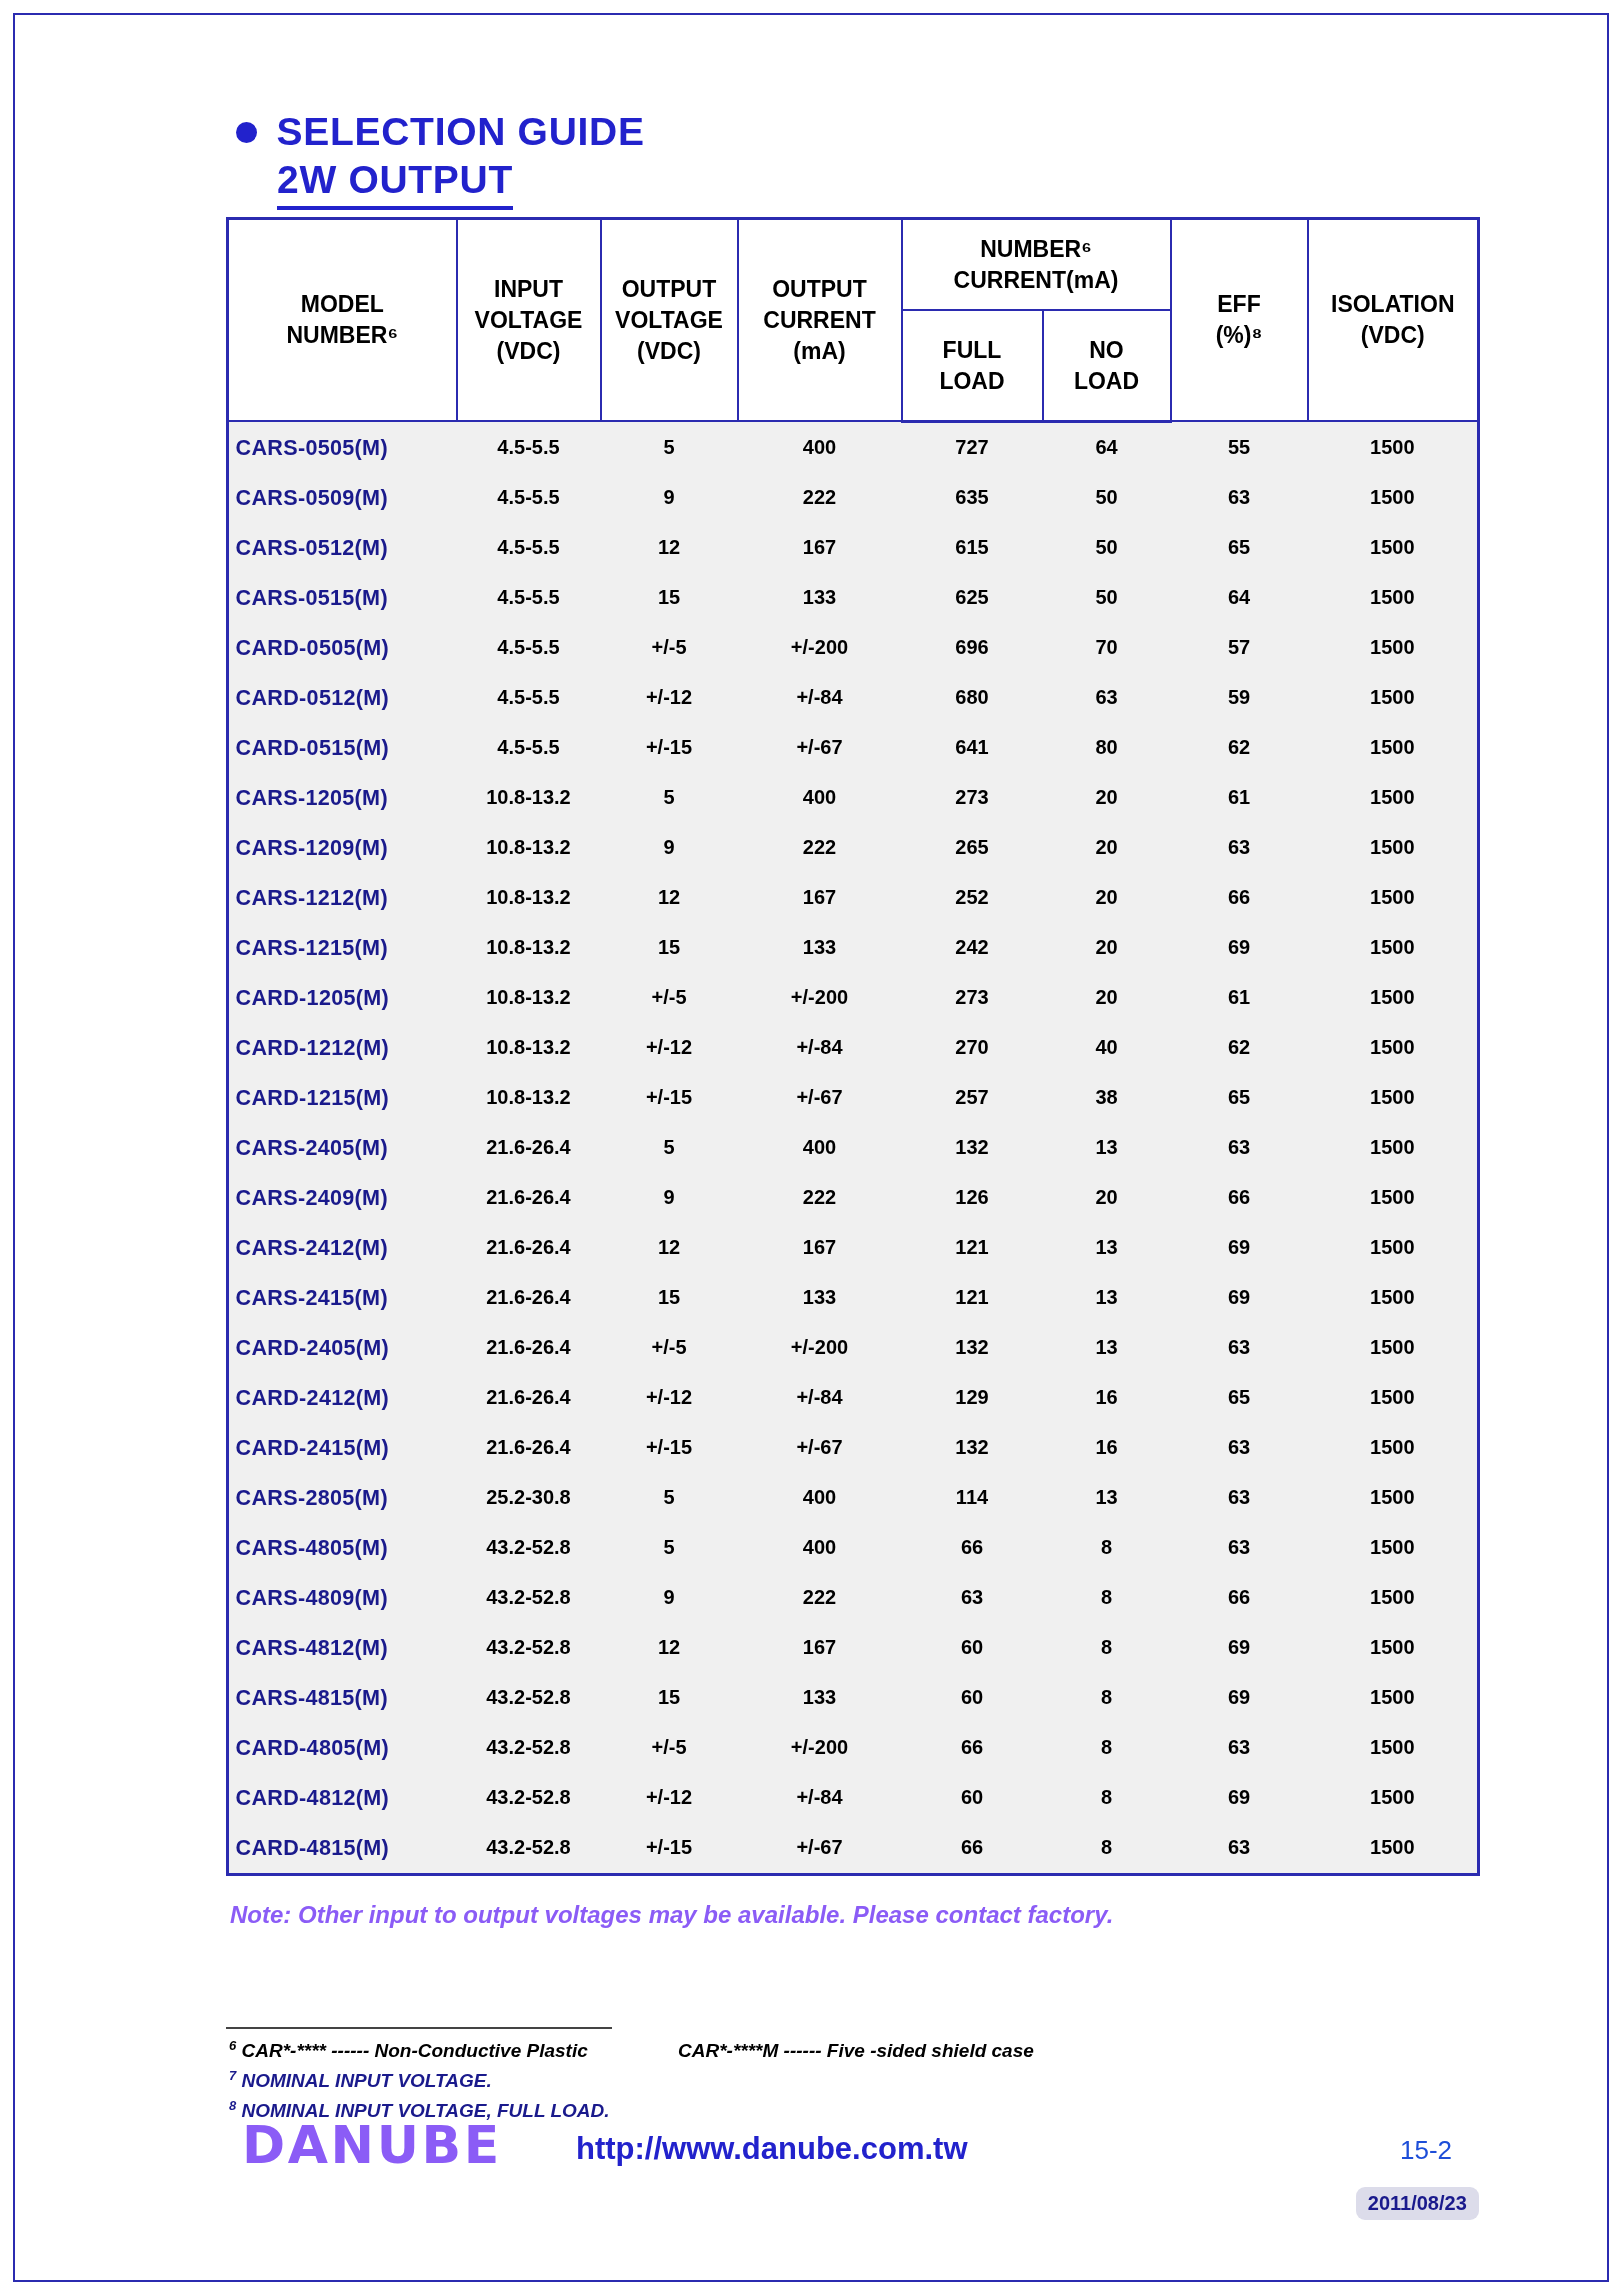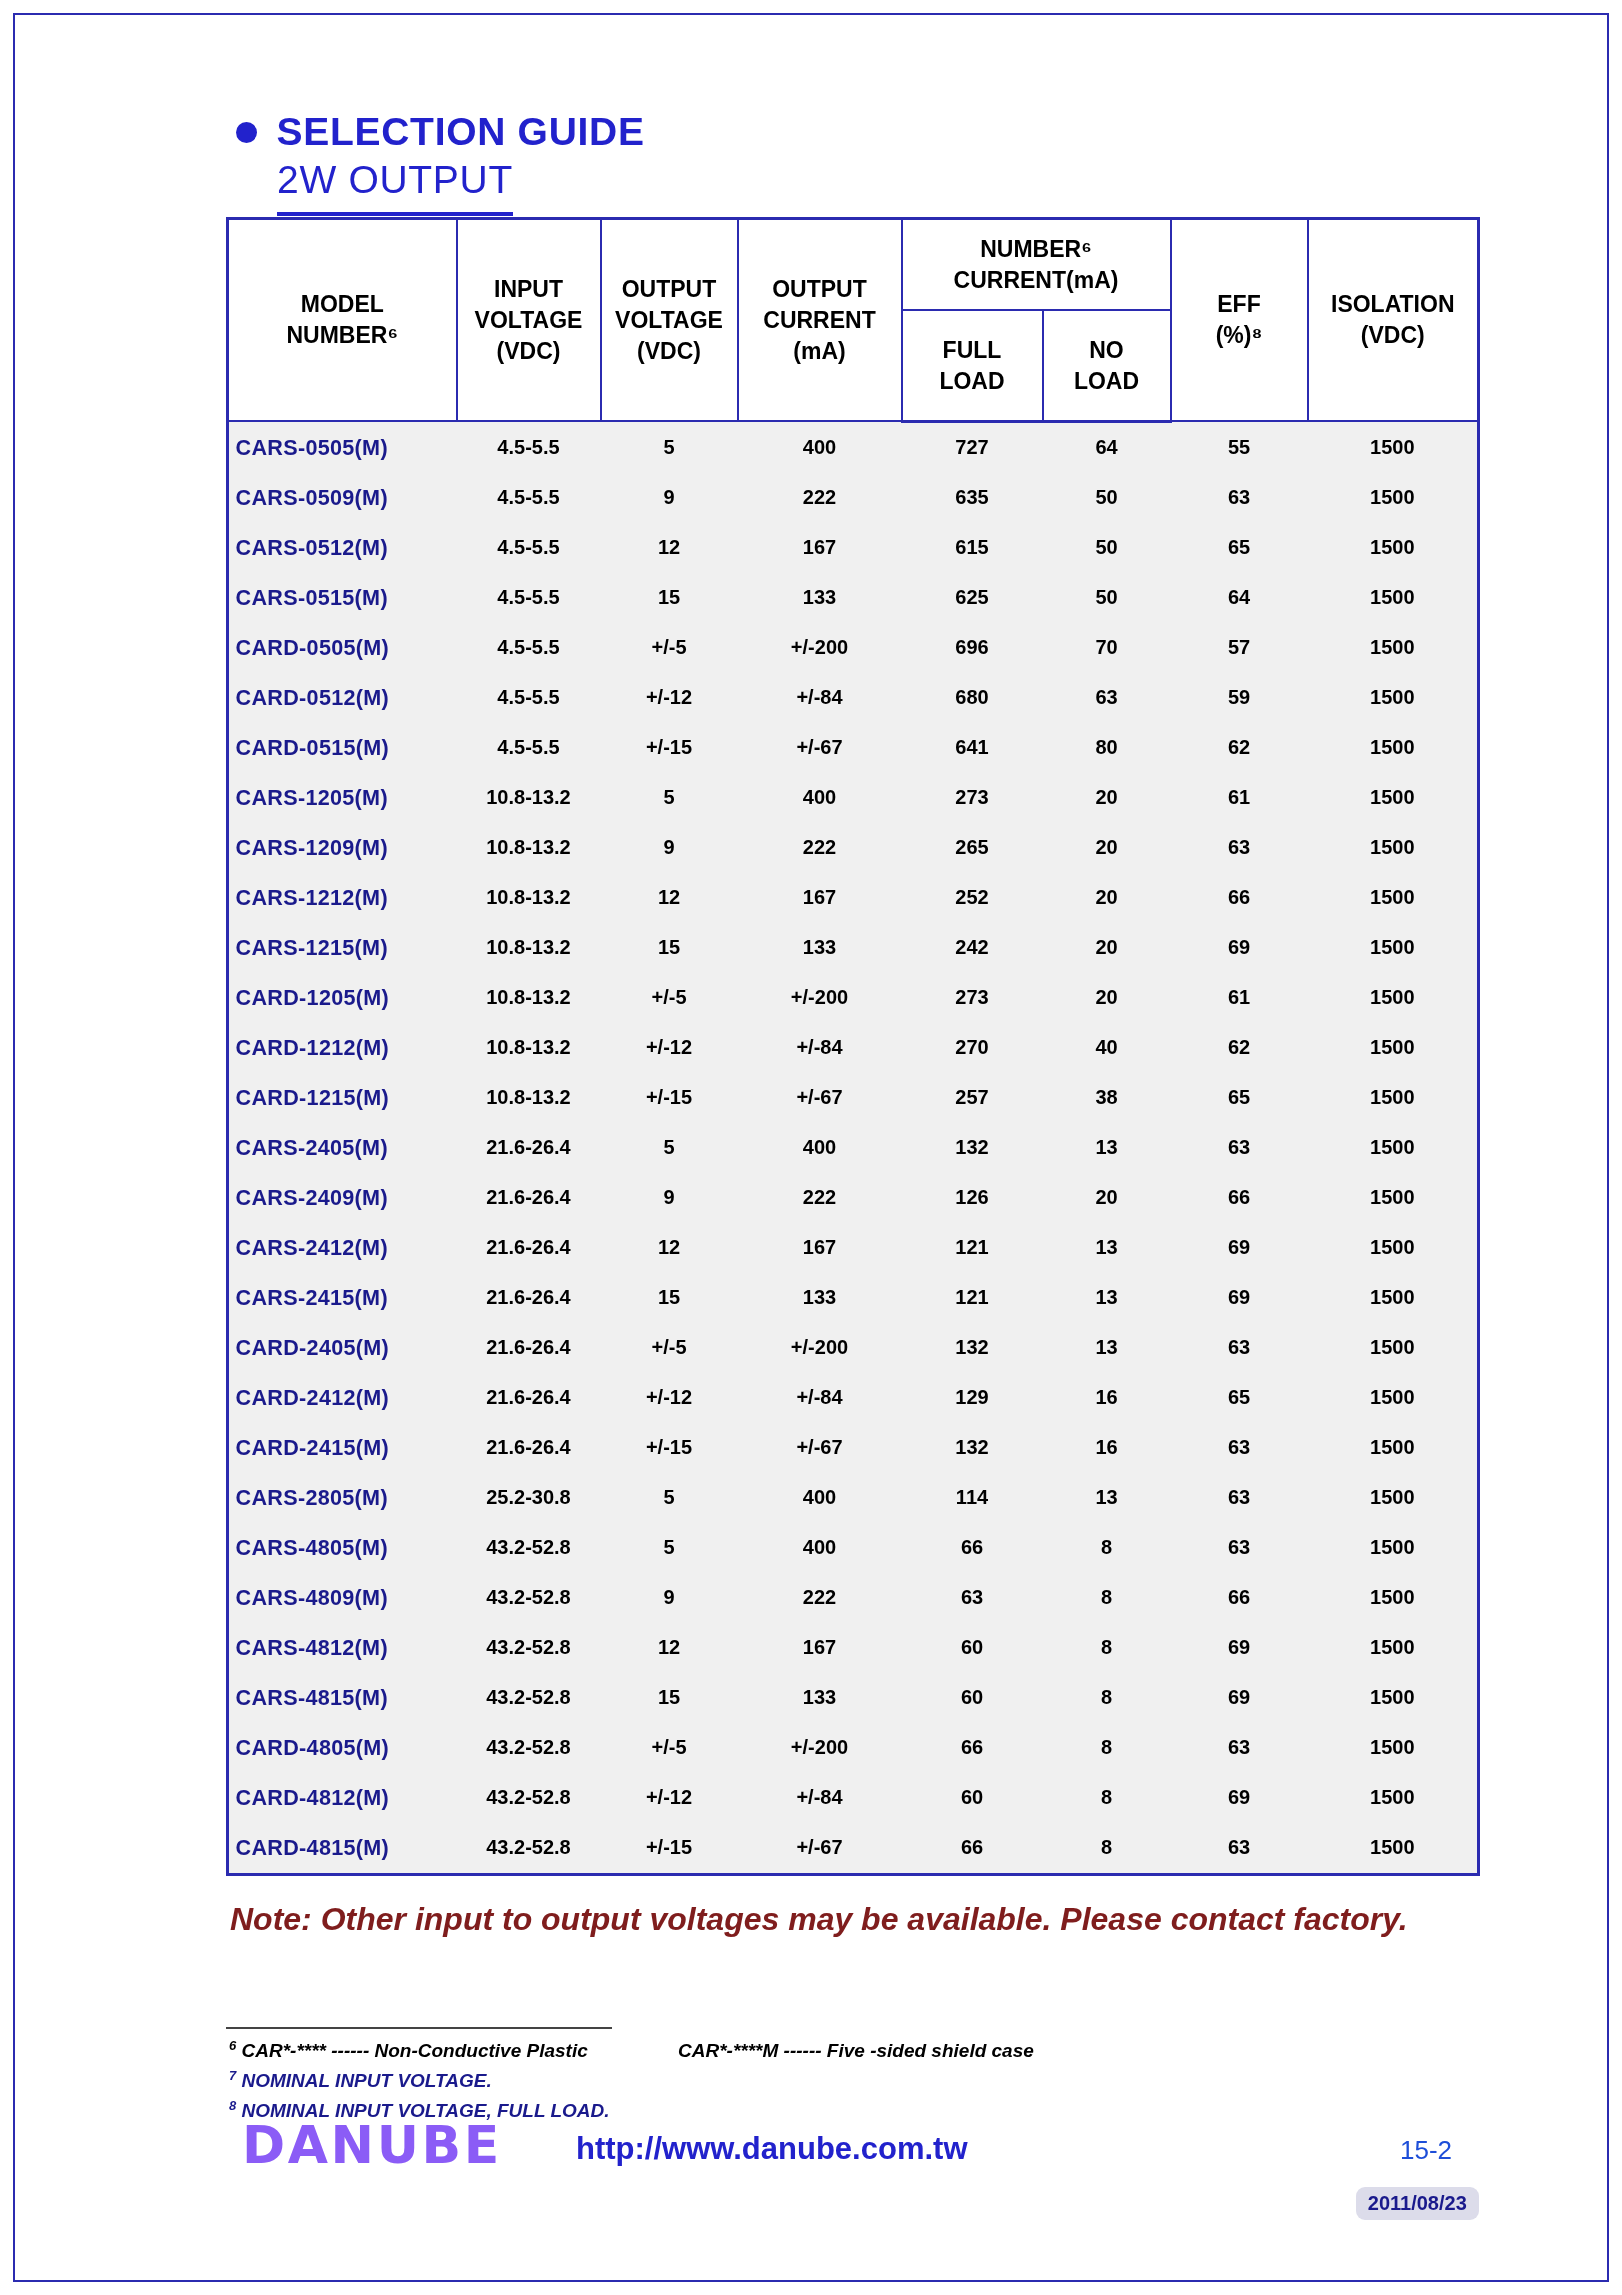--- a/index.html
+++ b/index.html
@@ -10,22 +10,22 @@
   .page-frame {
     position:absolute; inset:13px; border:2px solid #2b2bb0; pointer-events:none;
   }
   
   .title-block { position:absolute; left:236px; top:110px; }
   .title-row { display:flex; align-items:center; gap:19.6px; }
   .bullet { width:21px; height:21px; border-radius:50%; background:#2222cc; flex:0 0 auto; }
   .title-main { font-size:39px; font-weight:bold; color:#2222cc; letter-spacing:0.7px; }
   .title-sub {
     display:inline-block; margin-left:41px; margin-top:3.9px;
-    font-size:39px; font-weight:normal; color:#2222cc; letter-spacing:0.7px;
-    border-bottom:4.6px solid #2222cc; padding-bottom:10px;
+    font-size:39px; font-weight:bold; color:#2222cc; letter-spacing:0.7px;
+    border-bottom:4.6px solid #2222cc; padding-bottom:4px;
   }
   
   table.sel {
     position:absolute; left:226px; top:217px; width:1251px;
     border-collapse:collapse; table-layout:fixed;
     border:3.3px solid #2b2bb0;
   }
   table.sel thead th {
     background:#ffffff; border:2.6px solid #2b2bb0;
     font-size:23px; font-weight:bold; color:#000000;
@@ -40,21 +40,21 @@
     font-size:20px; font-weight:bold; color:#000000;
     text-align:center; vertical-align:middle; padding:0 2.6px;
   }
   table.sel tbody td.model {
     text-align:left; padding-left:6.5px; color:#1a1a8c; font-size:21.6px;
     letter-spacing:0.3px;
   }
   
   .note {
     position:absolute; left:230px; top:1901px;
-    font-size:32px; font-weight:bold; font-style:italic; color:#7f1d1d;
+    font-size:24px; font-weight:bold; font-style:italic; color:#8b5cf6;
   }
   
   .fn-sep { position:absolute; left:226px; top:2027px; width:386px; border-top:2px solid #444444; }
   .footnotes { position:absolute; left:229px; top:2036px; font-size:19px; font-weight:bold; font-style:italic; line-height:1.5; }
   .fn6 { color:#000000; }
   .fn6 .fn-right { margin-left:85px; }
   .fn-navy { color:#1a1a8c; }
   .footnotes sup { font-size:13px; }
   
   .logo {

